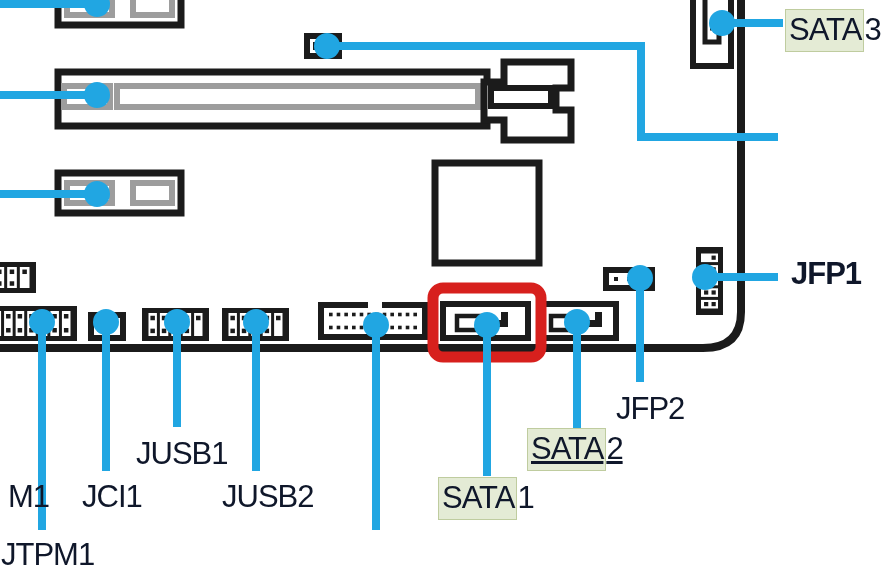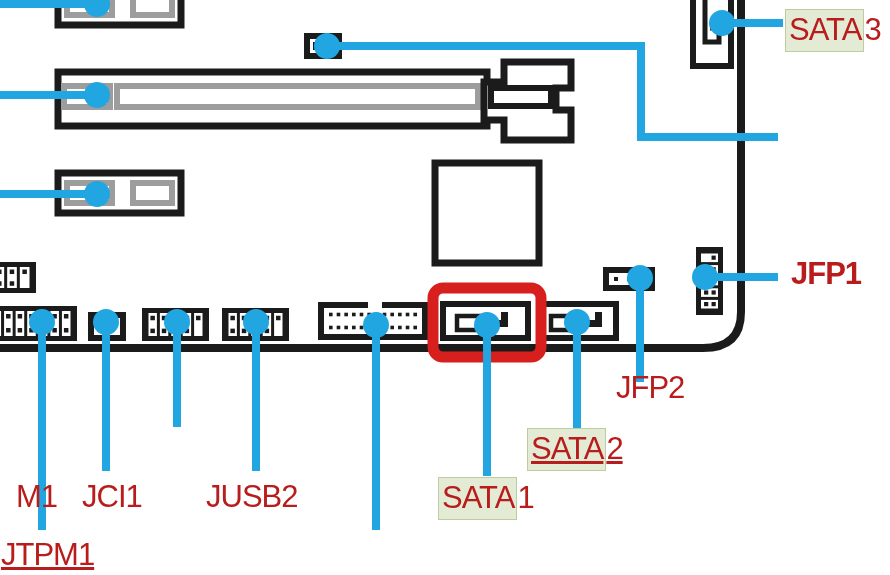--- a/index.html
+++ b/index.html
@@ -8,21 +8,21 @@
   #stage svg{position:absolute;left:0;top:0;}
   .outline{fill:none;stroke:#1b1b1b;stroke-width:8;}
   .slot{fill:#fff;stroke:#1b1b1b;stroke-width:7;}
   .contact{fill:#fff;stroke:#9d9d9d;stroke-width:6;}
   .blk{fill:#1b1b1b;}
   .wht{fill:#fff;}
   .co{stroke:#21a6e2;stroke-width:8;fill:none;}
   .cd{fill:#21a6e2;}
   .hlbox{fill:none;stroke:#d7201d;stroke-width:11;}
   .lbl{position:absolute;font-size:31px;line-height:1;letter-spacing:-1px;
-       color:#b91c1c;white-space:nowrap;}
+       color:#0f172a;white-space:nowrap;}
   .hl{background:#e4ebd5;border:1px solid #bfcc9f;padding:2px 2px 4px 3px;}
 </style>
 </head>
 <body>
 
 <div id="stage">
 <svg width="890" height="575" viewBox="0 0 890 575">
 
   <path class="outline" d="M 741,-6 L 741,312 Q 741,348 703,348 L -6,348"></path>
 
@@ -261,24 +261,25 @@
           <polyline class="co" points="577,322 577,428"></polyline>
           <circle class="cd" cx="577" cy="322" r="13"></circle>
         </g>
   </g>
 </svg>
 
   <div class="lbl" style="left:785px;top:14px;">
     <span class="hl">SATA</span><span>3</span>
   </div>
   <div class="lbl" style="left:791px;top:258px;font-weight:bold;">JFP1</div>
-  <div class="lbl" style="left:616px;top:372px;">JFP2</div>
+  <div class="lbl" style="left:616px;top:393px;">JFP2</div>
   <div class="lbl" style="left:527px;top:433px;text-decoration:underline;">
     <span class="hl">SATA</span><span>2</span>
   </div>
   <div class="lbl" style="left:438px;top:482px;text-align:right;">
     <span class="hl">SATA</span><span>1</span>
   </div>
-  <div class="lbl" style="left:16px;top:481px;">M1</div>
+  <div class="lbl" style="left:136px;top:438px;">JUSB1</div>
+  <div class="lbl" style="left:8px;top:481px;">M1</div>
   <div class="lbl" style="left:82px;top:481px;">JCI1</div>
-  <div class="lbl" style="left:206px;top:481px;">JUSB2</div>
-  <div class="lbl" style="left:1px;top:539px;text-decoration:underline;">JTPM1</div>
+  <div class="lbl" style="left:222px;top:481px;">JUSB2</div>
+  <div class="lbl" style="left:1px;top:539px;">JTPM1</div>
 </div>
 
 </body></html>

